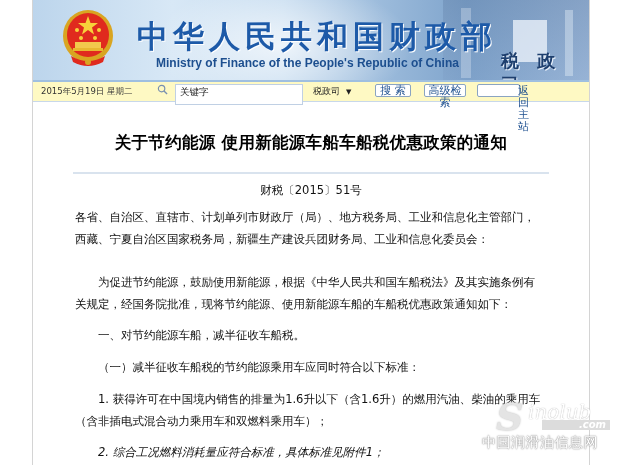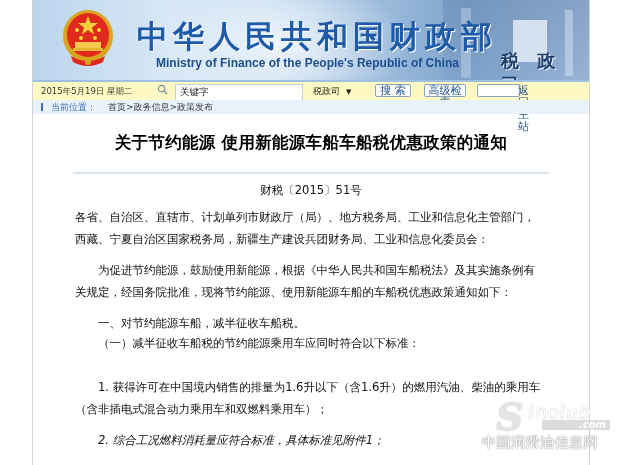--- a/index.html
+++ b/index.html
@@ -38,21 +38,21 @@
   .crumb { position:absolute; left:0; top:100px; width:556px; height:14px; background:#e9f2fb; font-size:9px; }
   .crumb-mark { position:absolute; left:8px; top:3px; width:2px; height:8px; background:#3b6fb0; }
   .crumb-label { position:absolute; left:18px; top:1px; color:#3b6fb0; }
   .crumb-path { position:absolute; left:75px; top:1px; color:#333; }
   
   .doc-title { position:absolute; left:0; top:132px; width:556px; text-align:center; font-size:16.5px;
                color:#000000; font-weight:bold; letter-spacing:0.3px; }
   .doc-rule { position:absolute; left:40px; top:172px; width:476px; height:2px; background:#d9e3ee; }
   .doc-num { position:absolute; left:0; top:183px; width:556px; text-align:center; font-size:11.5px; color:#111; }
   .para { position:absolute; left:42px; width:468px; font-size:11.5px; color:#111; line-height:22px; }
-  .indent { text-indent:23px; }
+  .indent { text-indent:23px;margin-top:12px; }
   
   .wm { position:absolute; left:482px; top:398px; width:138px; height:60px; pointer-events:none; }
   .wm .s { position:absolute; left:14px; top:-4px; font-size:38px; font-style:italic; font-weight:bold; color:#e4e4e4;
            text-shadow:0 0 2px #bbb; font-family:"DejaVu Serif",serif; }
   .wm .brand { position:absolute; left:46px; top:2px; font-size:20px; font-style:italic; color:#fff;
                text-shadow:0 0 1px #999; font-family:"DejaVu Serif",serif; }
   .wm .com { position:absolute; left:60px; top:22px; width:68px; height:10px; background:#dcdcdc; color:#fff;
              font-size:10px; font-style:italic; text-align:right; line-height:10px; padding-right:4px; box-sizing:border-box;font-weight:bold; }
   .wm .cn { position:absolute; left:0; top:36px; font-size:14px; color:#fff; letter-spacing:0.5px;
             text-shadow:0 0 2px #888, 0 0 1px #888; }
@@ -99,34 +99,29 @@
     </span>
     <div class="tb-input">关键字</div>
     <div class="tb-select">
       <span>税政司</span><span class="caret">▼</span>
     </div>
     <div class="tb-btn" style="left:342px;width:36px;">搜 索</div>
     <div class="tb-btn" style="left:391px;width:42px;">高级检索</div>
     <div class="tb-btn" style="left:444px;width:43px;padding-left:40px;">返回主站</div>
   </div>
 
-  <div class="crumb">
-    <span class="crumb-mark"></span>
-    <span class="crumb-label">当前位置：</span>
-    <span class="crumb-path">首页&gt;政务信息&gt;政策发布</span>
-  </div>
 
   <div class="doc-title">关于节约能源 使用新能源车船车船税优惠政策的通知</div>
   <div class="doc-rule"></div>
   <div class="doc-num">财税〔2015〕51号</div>
 
   <div class="para" style="top:206px;">各省、自治区、直辖市、计划单列市财政厅（局）、地方税务局、工业和信息化主管部门，西藏、宁夏自治区国家税务局，新疆生产建设兵团财务局、工业和信息化委员会：</div>
   <div class="para indent" style="top:259px;">为促进节约能源，鼓励使用新能源，根据《中华人民共和国车船税法》及其实施条例有关规定，经国务院批准，现将节约能源、使用新能源车船的车船税优惠政策通知如下：</div>
   <div class="para indent" style="top:312px;">一、对节约能源车船，减半征收车船税。</div>
-  <div class="para indent" style="top:332px;">（一）减半征收车船税的节约能源乘用车应同时符合以下标准：</div>
+  <div class="para indent" style="top:344px;">（一）减半征收车船税的节约能源乘用车应同时符合以下标准：</div>
   <div class="para indent" style="top:376px;">1. 获得许可在中国境内销售的排量为1.6升以下（含1.6升）的燃用汽油、柴油的乘用车（含非插电式混合动力乘用车和双燃料乘用车）；</div>
   <div class="para indent" style="top:429px;font-style:italic;">2. 综合工况燃料消耗量应符合标准，具体标准见附件1；</div>
 </div>
 
 <div class="wm">
   <span class="s">S</span>
   <span class="brand">inolub</span>
   <span class="com">.com</span>
   <span class="cn">中国润滑油信息网</span>
 </div>

